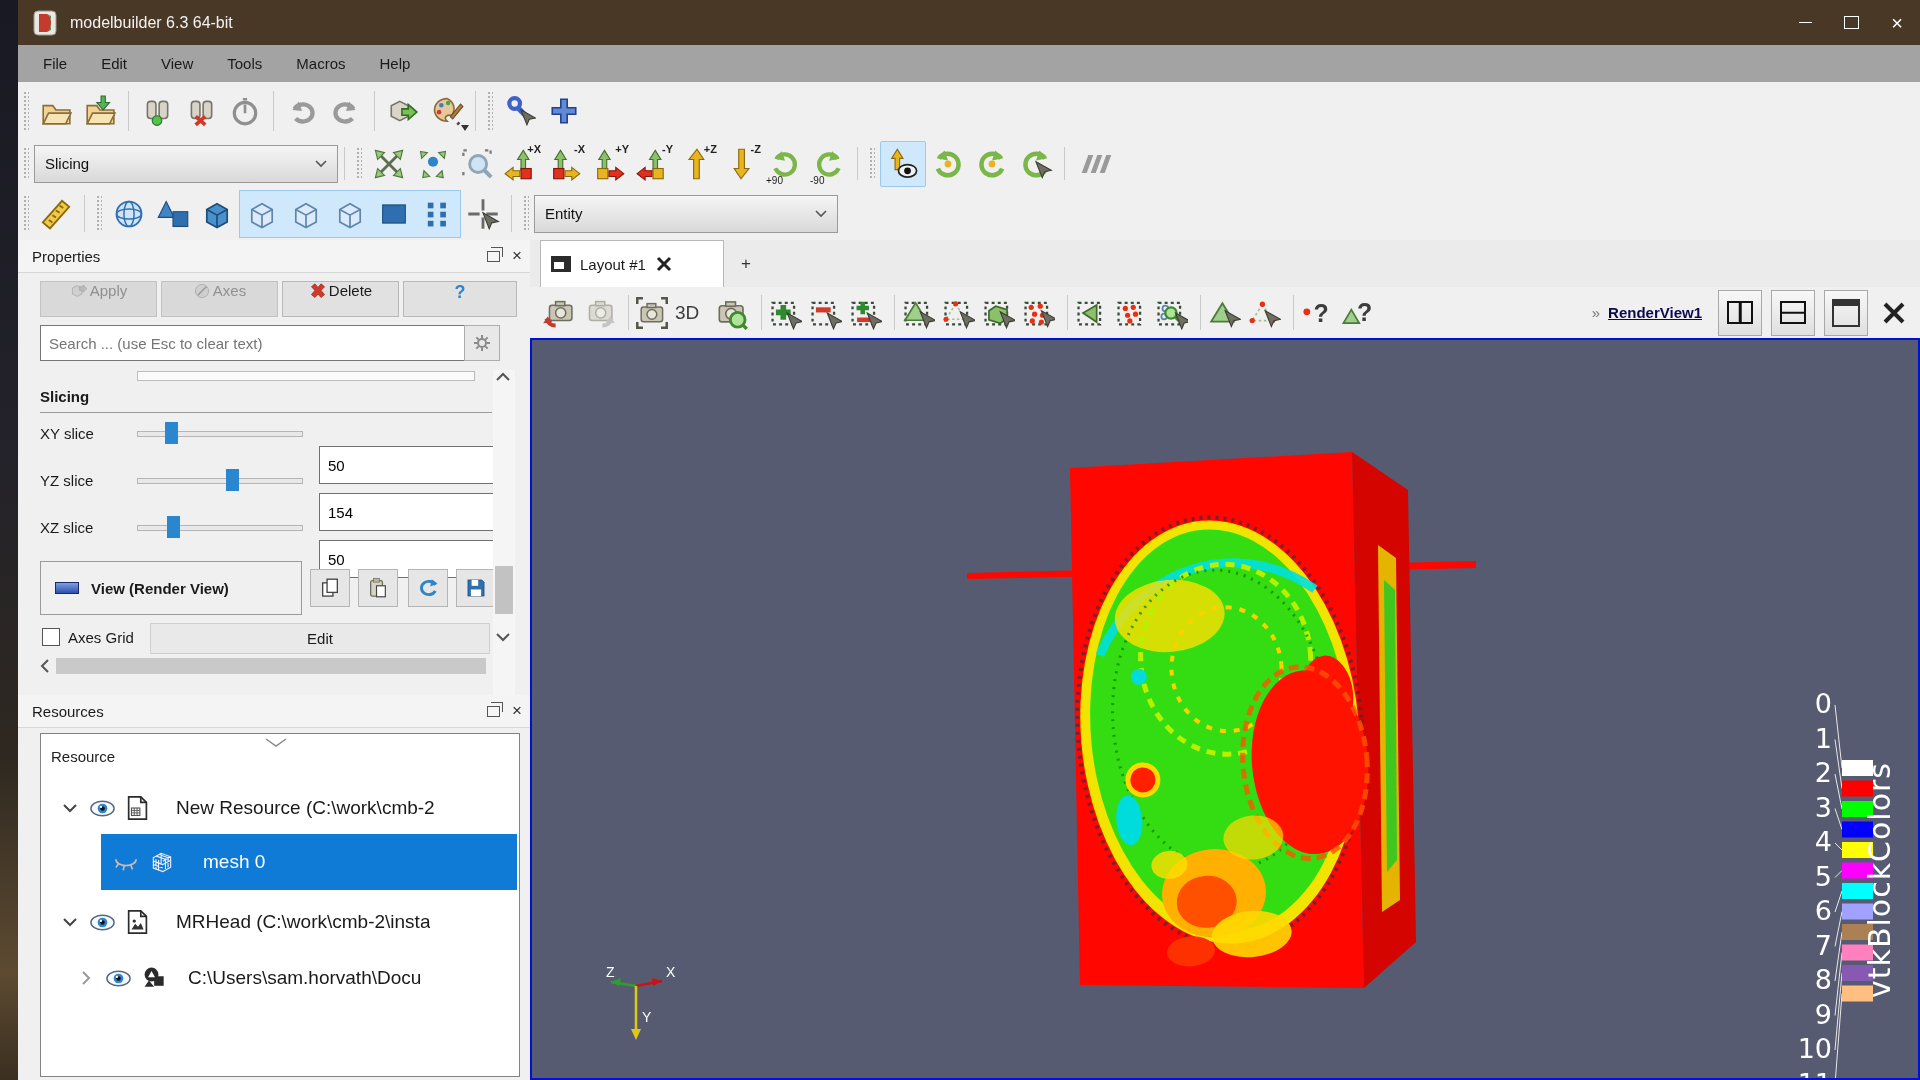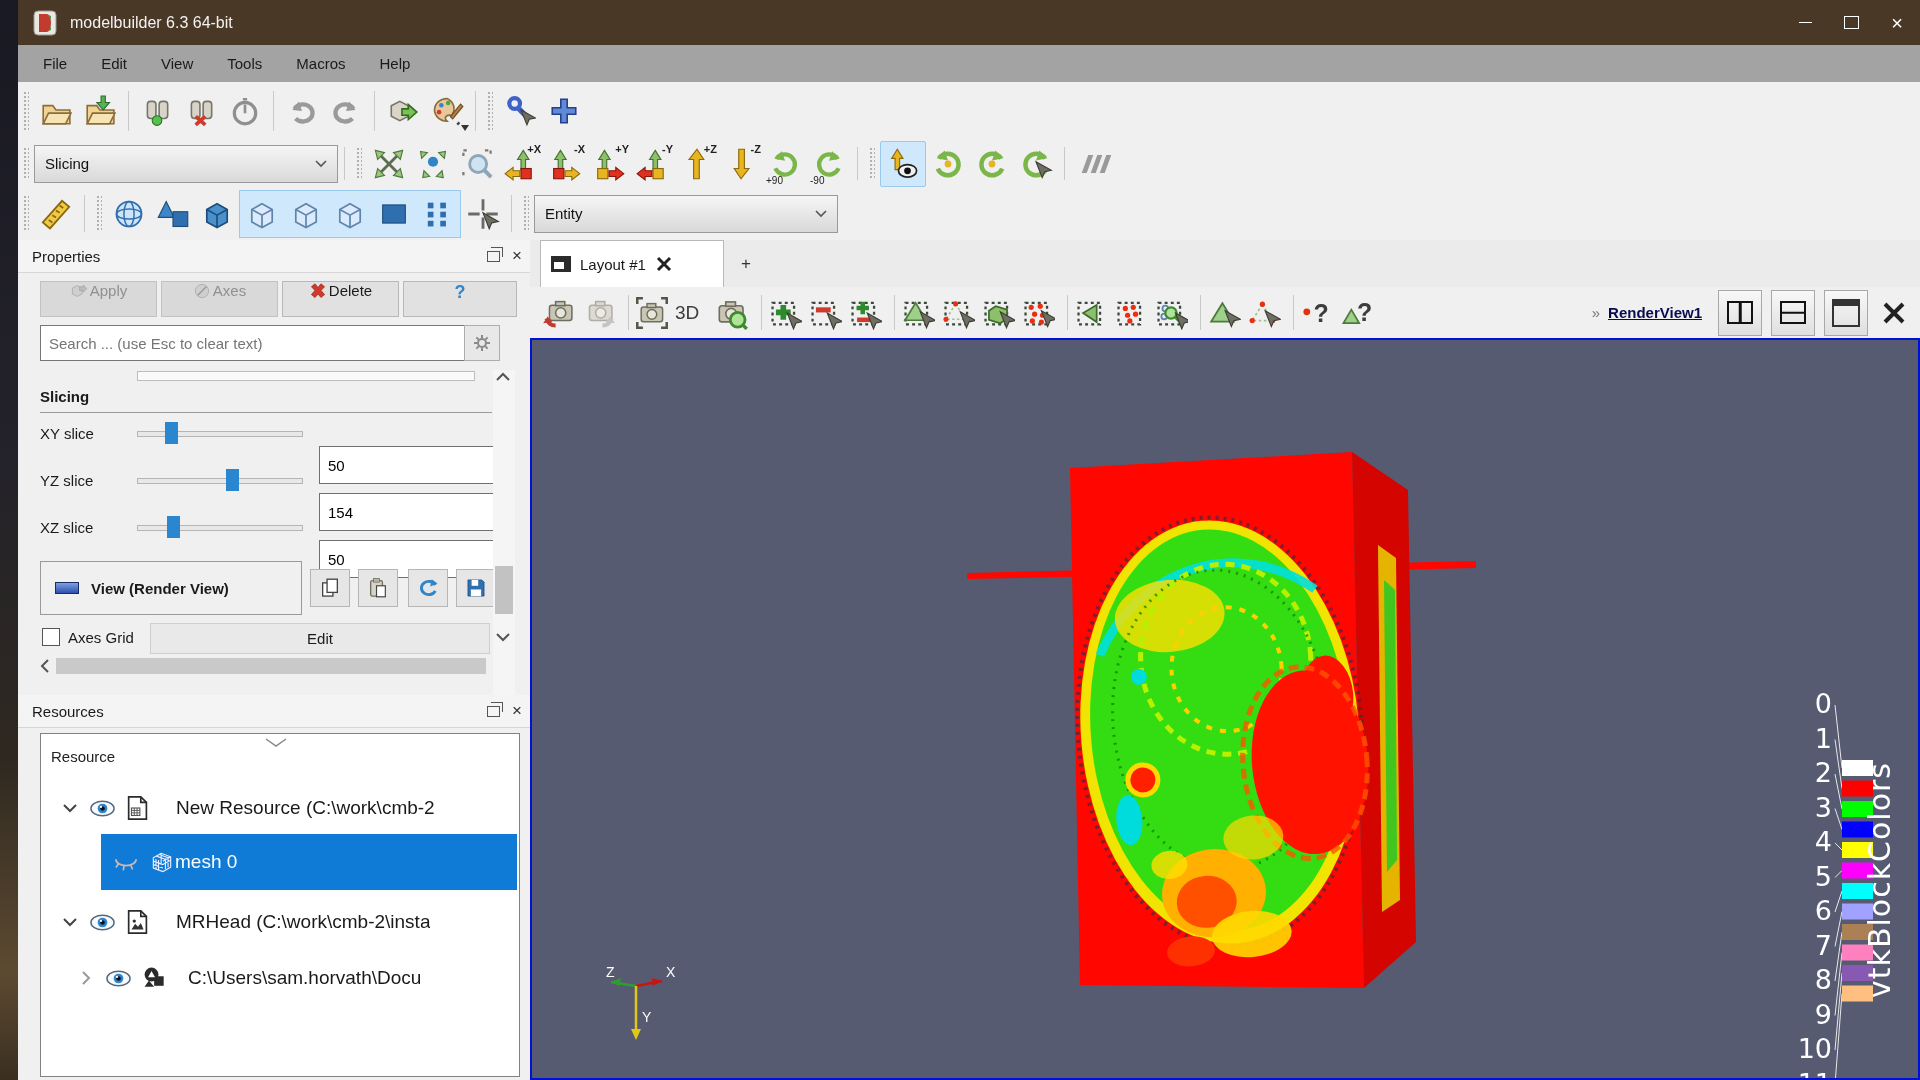--- a/index.html
+++ b/index.html
@@ -656,21 +656,21 @@
     <div class="trow sel" style="top:100px;height:56px">
       <svg style="margin-left:12px" width="26" height="24" viewBox="0 0 28 26">
           <use href="#s-eye-closed"></use>
         </svg>
       <svg style="margin-left:10px" width="26" height="26" viewBox="0 0 30 30">
           <g stroke="#eef" stroke-width="1.3" fill="none">
             <path d="M5 10 l9-5 11 4 v12 l-9 5 -11-4z"></path>
             <path d="M5 14 l11 4 M5 18 l11 4 M16 14 l9-5 M16 18 l9-5 M8.5 8.2 l11 4 M11.8 6.4 l11 4 M8 11.5 v12 M11 12.6 v12 M14 5 v12 M19 11 v12 M22 9 v12"></path>
           </g>
         </svg>
-      <span class="lab" style="">mesh 0</span>
+      <span class="lab" style="margin-left:28px">mesh 0</span>
     </div>
     <div class="trow" style="top:162px">
       <svg style="margin-left:22px" width="14" height="10" viewBox="0 0 14 10">
           <path d="M1 2 l6 6 6-6" fill="none" stroke="#444" stroke-width="2"></path>
         </svg>
       <svg style="margin-left:12px" width="27" height="27" viewBox="0 0 28 26">
           <use href="#s-eye"></use>
         </svg>
       <svg style="margin-left:8px" width="28" height="30" viewBox="0 0 30 30">
           <use href="#s-doc-img"></use>

